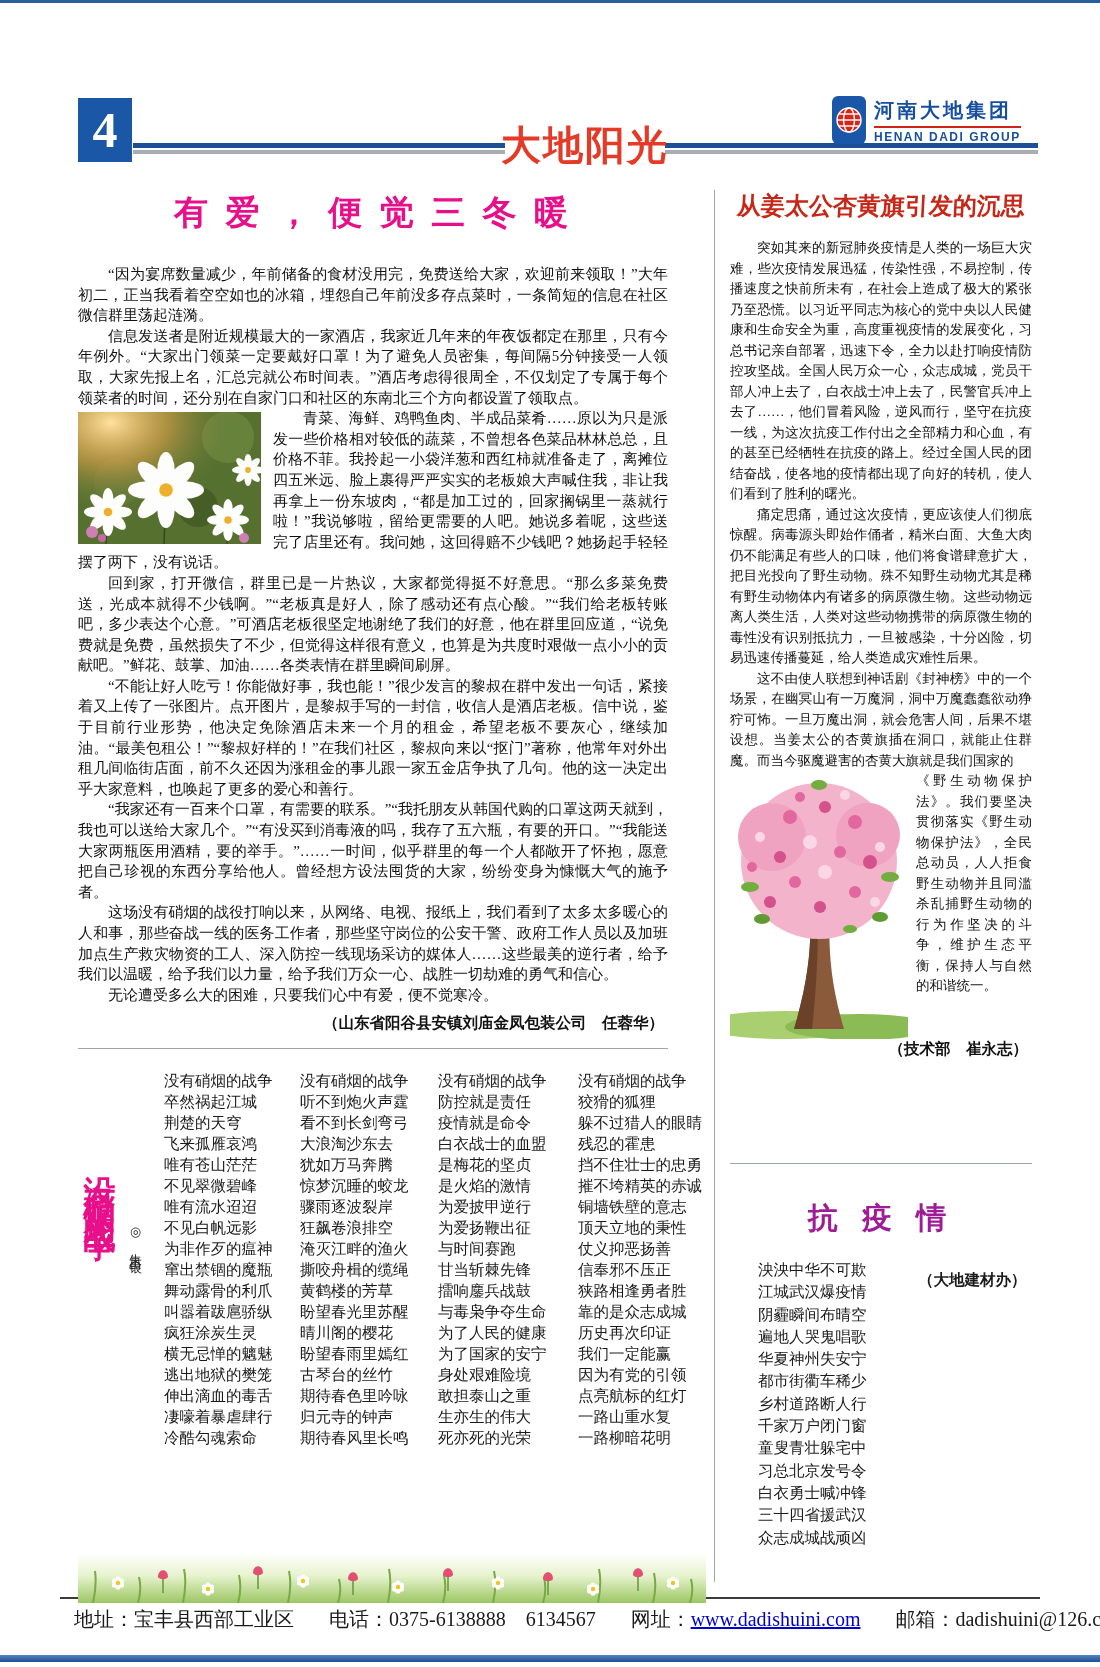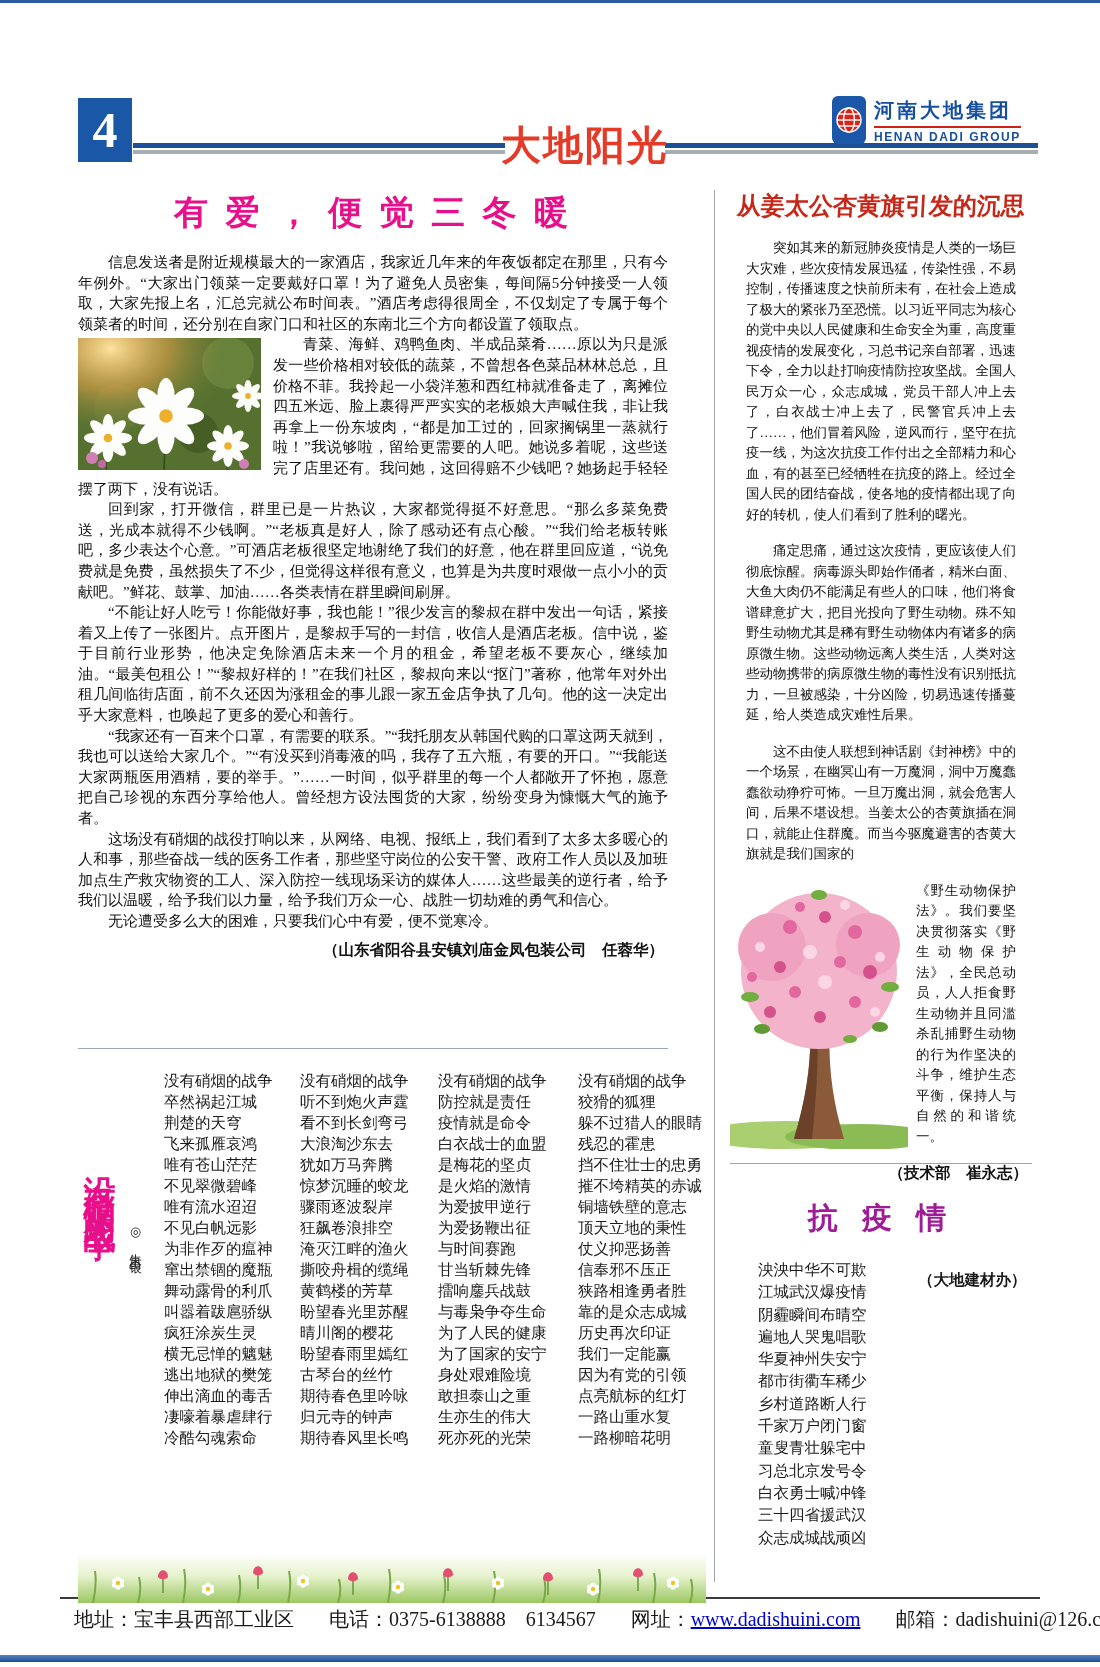--- a/index.html
+++ b/index.html
@@ -24,32 +24,32 @@
   .logo-cn{color:#164f9e;font-family:"Liberation Sans",sans-serif;font-weight:bold;font-size:20px;letter-spacing:3px;white-space:nowrap;}
   .logo-sep{height:2px;background:#cf2318;margin:2px 0;}
   .logo-en{color:#164f9e;font-family:"Liberation Sans",sans-serif;font-weight:bold;font-size:12px;letter-spacing:1.5px;white-space:nowrap;}
   
   .vline{position:absolute;left:714px;top:190px;width:1px;height:1392px;background:#9fa6ad;}
   .hline-left{position:absolute;left:78px;top:1048px;width:590px;height:1px;background:#9fa6ad;}
   .hline-right{position:absolute;left:730px;top:1163px;width:302px;height:1px;background:#9fa6ad;}
   .footer-line{position:absolute;left:60px;top:1597px;width:980px;height:2px;background:#3a3a3a;}
   
   .left-col{position:absolute;left:78px;top:190px;width:590px;}
-  .left-title{margin:0 0 16px;text-align:center;color:#e80f8a;font-family:"Liberation Sans",sans-serif;
+  .left-title{margin:0 0 28px;text-align:center;color:#e80f8a;font-family:"Liberation Sans",sans-serif;
               font-weight:bold;font-size:34px;letter-spacing:4px;white-space:nowrap;}
   .left-body p{margin:0;text-indent:2em;font-size:15px;line-height:20.6px;text-align:justify;}
   .photo{float:left;width:183px;height:132px;margin:4px 12px 2px 0;}
   .photo svg{display:block;width:100%;height:100%;}
   .attr{text-align:right;font-family:"Liberation Sans",sans-serif;font-weight:bold;font-size:15.5px;
         margin-top:8px;padding-right:4px;clear:both;}
   
   .right-col{position:absolute;left:730px;top:190px;width:302px;}
   .right-title{margin:0 0 16px;text-align:center;color:#c62718;font-family:"Liberation Sans",sans-serif;
                font-weight:bold;font-size:24px;white-space:nowrap;transform:skewX(-3deg);}
-  .right-body p{margin:16px;text-indent:2em;font-size:13.5px;line-height:20.5px;text-align:justify;}
+  .right-body p{margin:0;text-indent:2em;font-size:13.5px;line-height:20.5px;text-align:justify;}
   .right-body p.noindent{text-indent:0;}
   .tree{float:left;width:178px;height:262px;margin:6px 8px 0 0;}
   .tree svg{display:block;width:100%;height:100%;}
   
   .war-poem{position:absolute;left:78px;top:1062px;width:600px;height:500px;}
   .war-title{position:absolute;left:0;top:88px;writing-mode:vertical-rl;text-orientation:upright;
              color:#e80f8a;font-family:"Liberation Sans",sans-serif;font-weight:bold;font-size:32px;letter-spacing:9px;}
   .war-author{position:absolute;left:48px;top:162px;writing-mode:vertical-rl;text-orientation:upright;
               font-size:13px;letter-spacing:4px;color:#222;}
   .war-col{position:absolute;top:8px;width:134px;font-size:15.5px;line-height:21px;color:#1a1a1a;}
@@ -105,20 +105,21 @@
 
   <div class="vline"></div>
   <div class="hline-left"></div>
   <div class="hline-right"></div>
   <div class="footer-line"></div>
 
   <div class="left-col">
     <h1 class="left-title">有 爱 ， 便 觉 三 冬 暖</h1>
     <div class="left-body">
       <div>
+          <p>“因为宴席数量减少，年前储备的食材没用完，免费送给大家，欢迎前来领取！”大年初二，正当我看着空空如也的冰箱，埋怨自己年前没多存点菜时，一条简短的信息在社区微信群里荡起涟漪。</p>
           <p>信息发送者是附近规模最大的一家酒店，我家近几年来的年夜饭都定在那里，只有今年例外。“大家出门领菜一定要戴好口罩！为了避免人员密集，每间隔5分钟接受一人领取，大家先报上名，汇总完就公布时间表。”酒店考虑得很周全，不仅划定了专属于每个领菜者的时间，还分别在自家门口和社区的东南北三个方向都设置了领取点。</p>
         </div>
       <div class="photo">
         <svg viewBox="0 0 183 132">
           <defs>
             <radialGradient id="pglow" cx="18%" cy="8%" r="70%">
               <stop offset="0%" stop-color="#ffe29e"></stop>
               <stop offset="45%" stop-color="#f0a94e" stop-opacity=".55"></stop>
               <stop offset="100%" stop-color="#5a7a3a" stop-opacity="0"></stop>
             </radialGradient>

